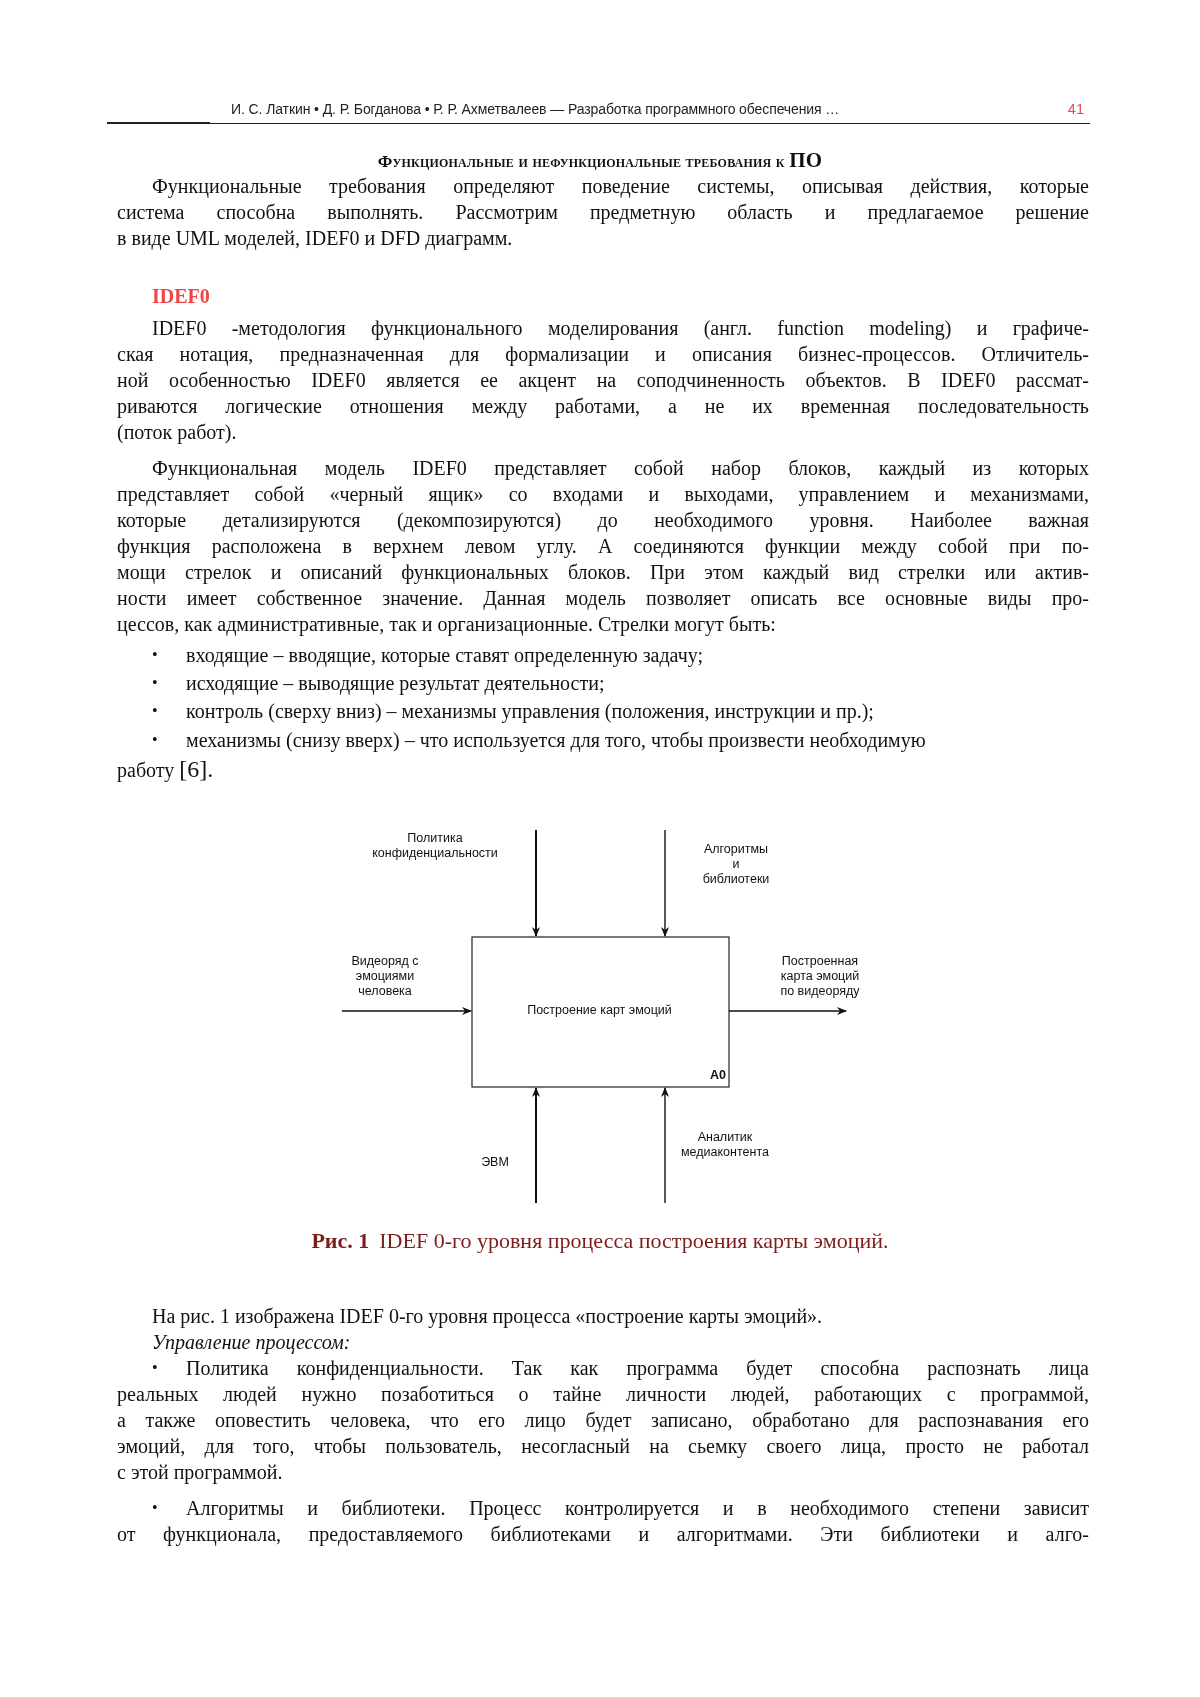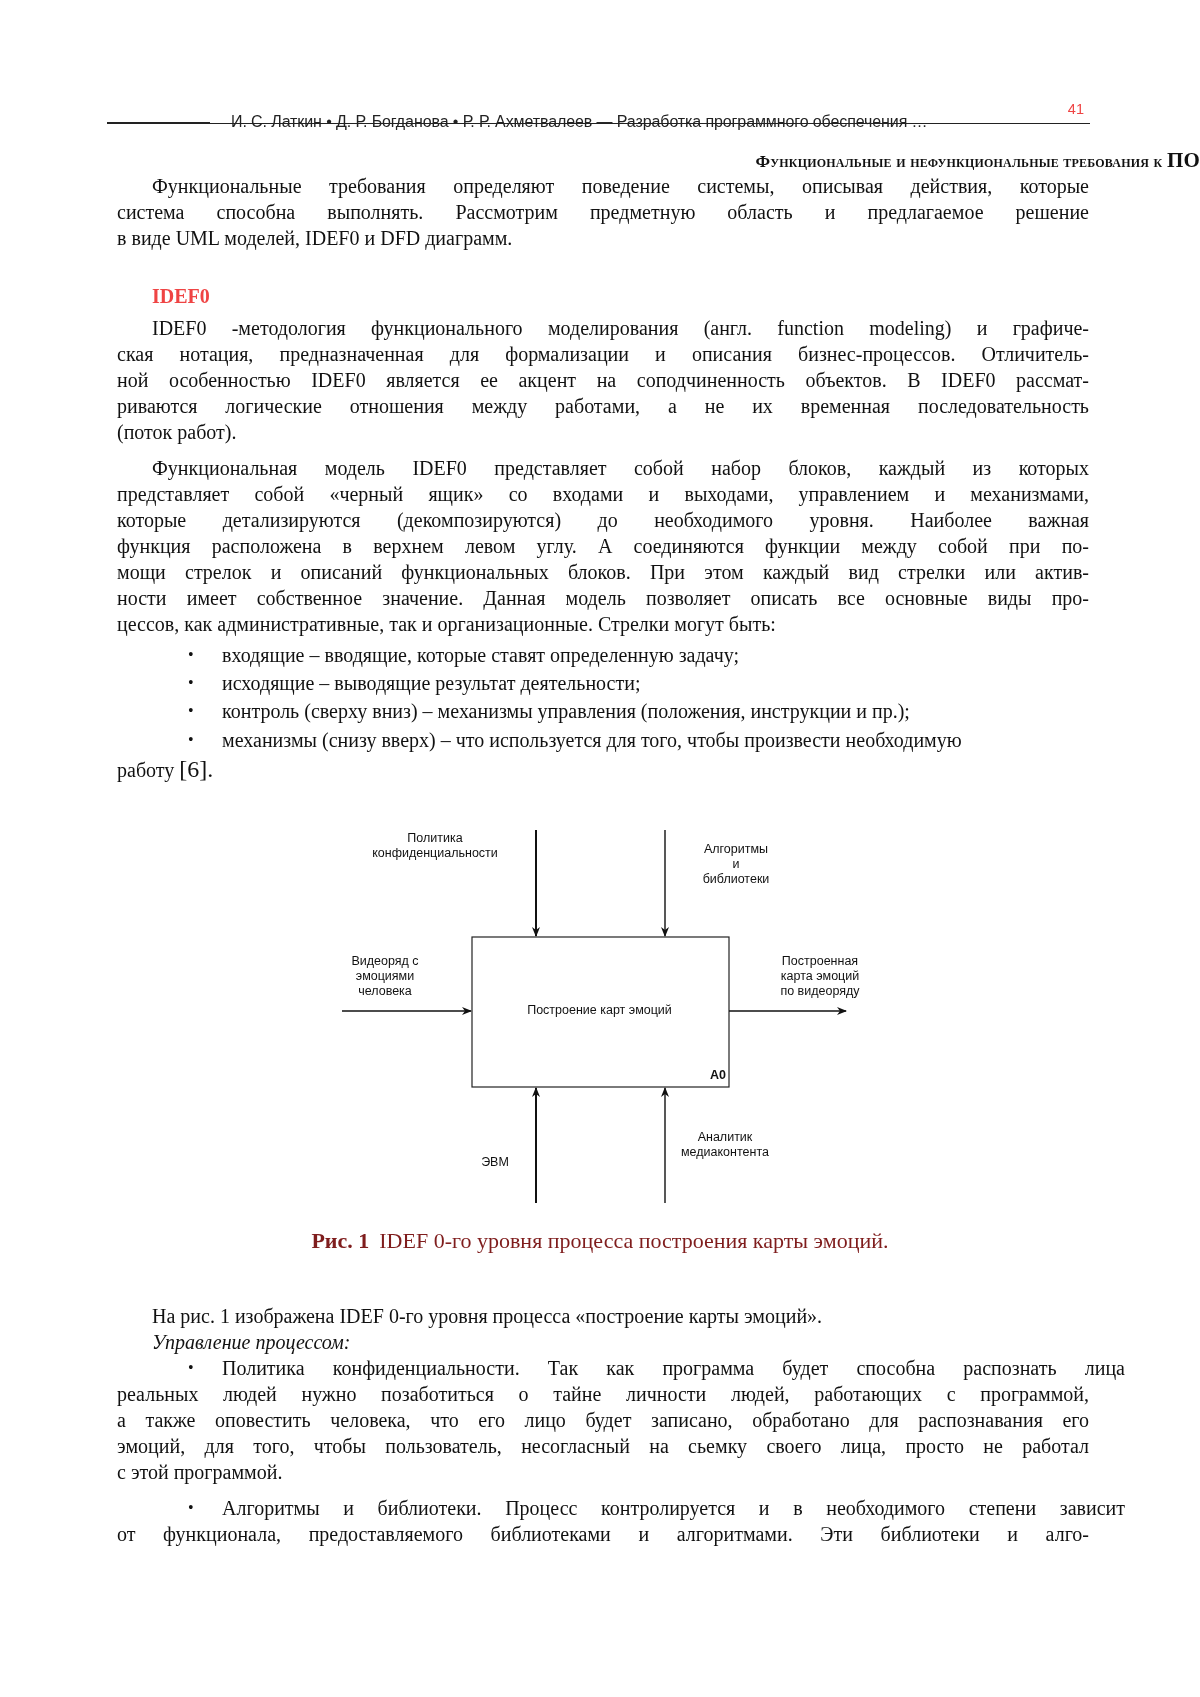--- a/index.html
+++ b/index.html
@@ -5,52 +5,52 @@
   html, body { margin: 0; padding: 0; background: #ffffff; }
   body { width: 1200px; height: 1697px; position: relative; overflow: hidden; color: #111; }
   .page { position: absolute; left: 0; top: 0; width: 1200px; height: 1697px; }
 
   
   .running-header {
     position: absolute; left: 107px; top: 99px; width: 983px; height: 26px;
   }
   .rh-text {
     position: absolute; left: 124px; top: 2px;
-    font-family: "Liberation Sans", sans-serif; font-size: 16px; color: #222;
-    letter-spacing: -0.1px; white-space: nowrap; margin-top: 12px;
+    font-family: "Liberation Sans", sans-serif; font-size: 14px; color: #222;
+    letter-spacing: -0.1px; white-space: nowrap;
   }
   .rh-page {
     position: absolute; right: 6px; top: 2px;
     font-family: "Liberation Sans", sans-serif; font-size: 14.5px; color: #ef4444;
   }
   .rh-rule {
     position: absolute; left: 0; top: 24px; width: 983px; height: 1px; background: #222;
   }
   .rh-rule-thick {
     position: absolute; left: 0; top: 23px; width: 103px; height: 2px; background: #222;
   }
   .line {
     position: absolute; left: 117px; width: 972px; height: 26px;
     font-family: "Liberation Serif", serif; font-size: 20px; line-height: 26px;
     white-space: nowrap; color: #111;
   }
   .line.just { text-align: justify; text-align-last: justify; }
   .line.indent { left: 152px; width: 937px; }
   .section-title {
-    position: absolute; left: 0; width: 1200px; top: 148px; text-align: right;
+    position: absolute; left: 0; width: 1200px; top: 148px; text-align: center;
     font-family: "Liberation Serif", serif; font-weight: bold; font-size: 17px;
     letter-spacing: 0.2px; color: #111;
   }
   .section-title .big { font-size: 21px; }
   .subheading {
     position: absolute; left: 152px; top: 285px;
     font-family: "Liberation Serif", serif; font-weight: bold; font-size: 20px; color: #ef4444;
   }
   .bullet-line { position: absolute; left: 152px; height: 26px; width: 937px;
-    font-family: "Liberation Serif", serif; font-size: 20px; line-height: 26px; white-space: nowrap; margin-left: 36px; }
+    font-family: "Liberation Serif", serif; font-size: 20px; line-height: 26px; white-space: nowrap; }
   .bullet-dot { display: inline-block; width: 34px; font-size: 16px; vertical-align: top; }
   .ref-big { font-size: 24px; }
 
   .italic { font-style: italic; }
 
   
   .figure { position: absolute; left: 0; top: 0; width: 1200px; height: 1697px; pointer-events: none; }
   .figure svg { position: absolute; left: 0; top: 0; }
   .fig-label {
     position: absolute; font-family: "Liberation Sans", sans-serif; font-size: 12.5px;

